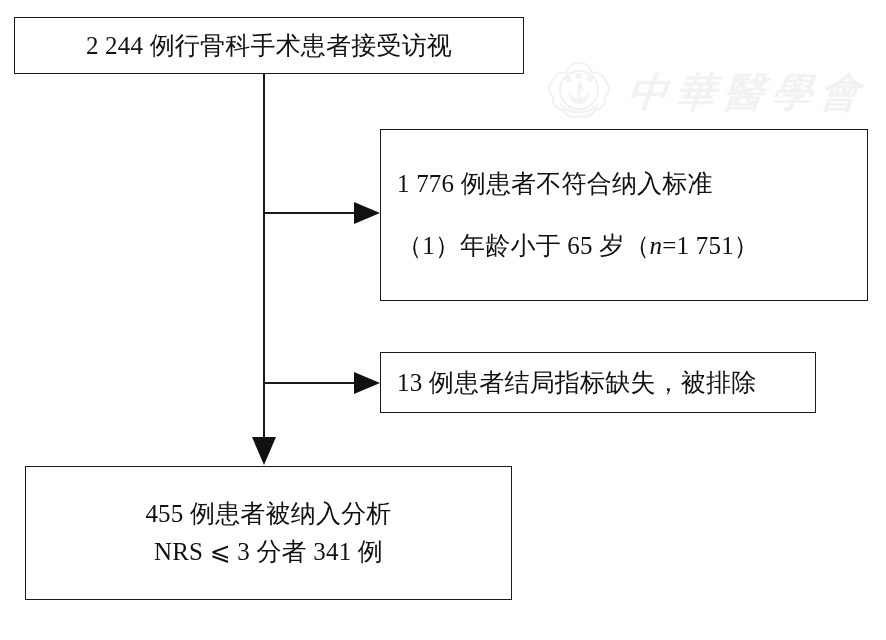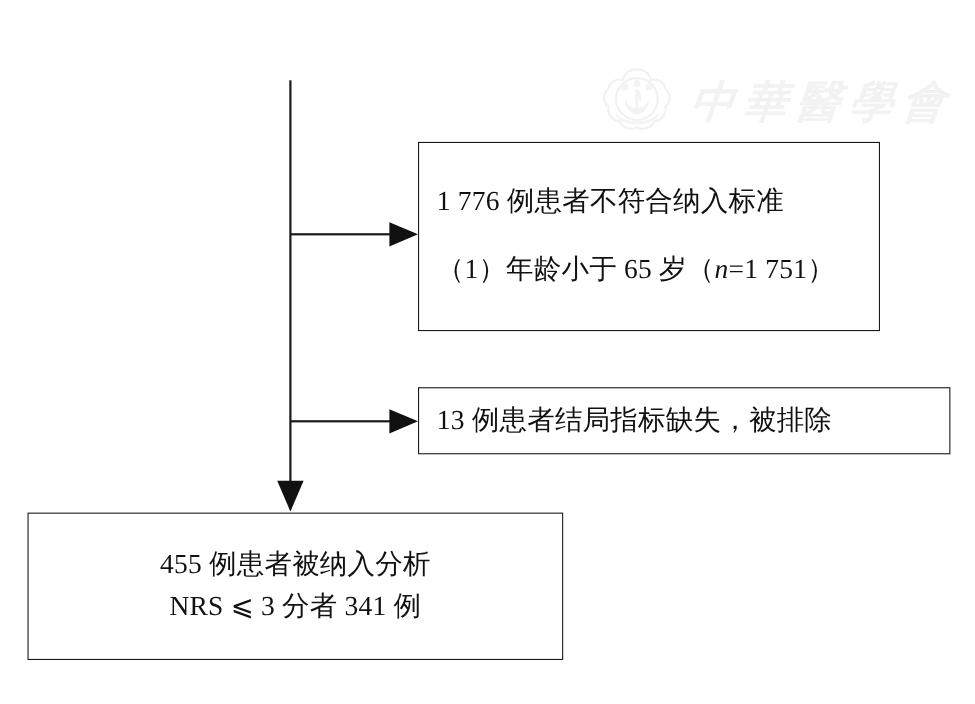--- a/index.html
+++ b/index.html
@@ -42,31 +42,31 @@
     top: 17px;
     width: 510px;
     height: 57px;
     align-items: center;
   }
   #box-enrolled .node-line { padding: 0 10px; }
 
   #box-excluded-criteria {
     left: 380px;
     top: 129px;
-    width: 420px;
+    width: 488px;
     height: 172px;
     align-items: flex-start;
     padding-left: 16px;
     gap: 24px;
   }
 
   #box-excluded-outcome {
     left: 380px;
     top: 352px;
-    width: 484px;
+    width: 436px;
     height: 61px;
     align-items: flex-start;
     padding-left: 16px;
   }
 
   #box-analyzed {
     left: 25px;
     top: 466px;
     width: 487px;
     height: 134px;
@@ -187,20 +187,23 @@
     <div id="watermark-text">中華醫學會</div>
   </div>
 
   <div id="trunk-vertical" class="connector"></div>
   <div id="branch-h-1" class="connector branch-horizontal"></div>
   <div id="branch-h-2" class="connector branch-horizontal"></div>
   <div id="arrow-head-1" class="arrow-right"></div>
   <div id="arrow-head-2" class="arrow-right"></div>
   <div id="arrow-head-down"></div>
 
+  <div id="box-enrolled" class="node-box">
+    <div class="node-line">2 244 例行骨科手术患者接受访视</div>
+  </div>
 
   <div id="box-excluded-criteria" class="node-box">
     <div class="node-line">1 776 例患者不符合纳入标准</div>
     <div class="node-line">
       <span>（1）年龄小于 65 岁（</span><span class="italic-n">n</span><span>=1 751）</span>
     </div>
   </div>
 
   <div id="box-excluded-outcome" class="node-box">
     <div class="node-line">13 例患者结局指标缺失，被排除</div>

